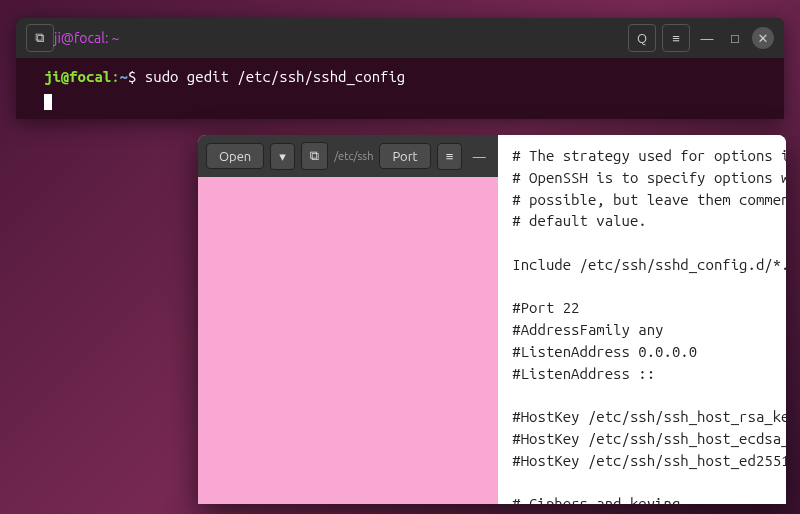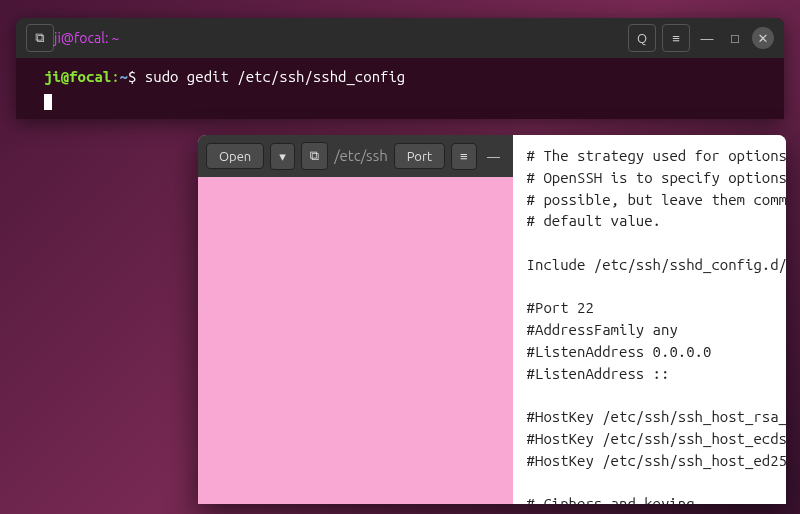--- a/index.html
+++ b/index.html
@@ -101,21 +101,21 @@
       cursor: pointer;
     }
     .gedit-btn.small { padding: 5px 8px; }
     .gedit-title-center {
       flex: 1;
       text-align: center;
       color: #ddd;
       font-size: 14px;
       line-height: 1.1;
     }
-    .gedit-title-sub { font-size: 15px; color: #999; }
+    .gedit-title-sub { font-size: 11px; color: #999; }
     .gedit-body {
       flex: 1;
       background: #fff;
       padding: 10px 14px;
       font-family: "Ubuntu Mono", Menlo, Consolas, monospace;
       font-size: 15px;
       line-height: 1.45;
       color: #222;
       white-space: pre;
       overflow: hidden;

